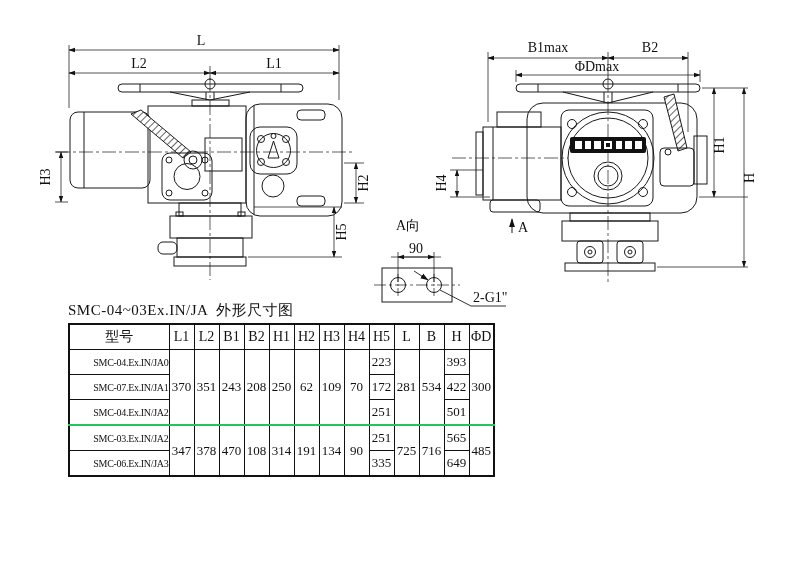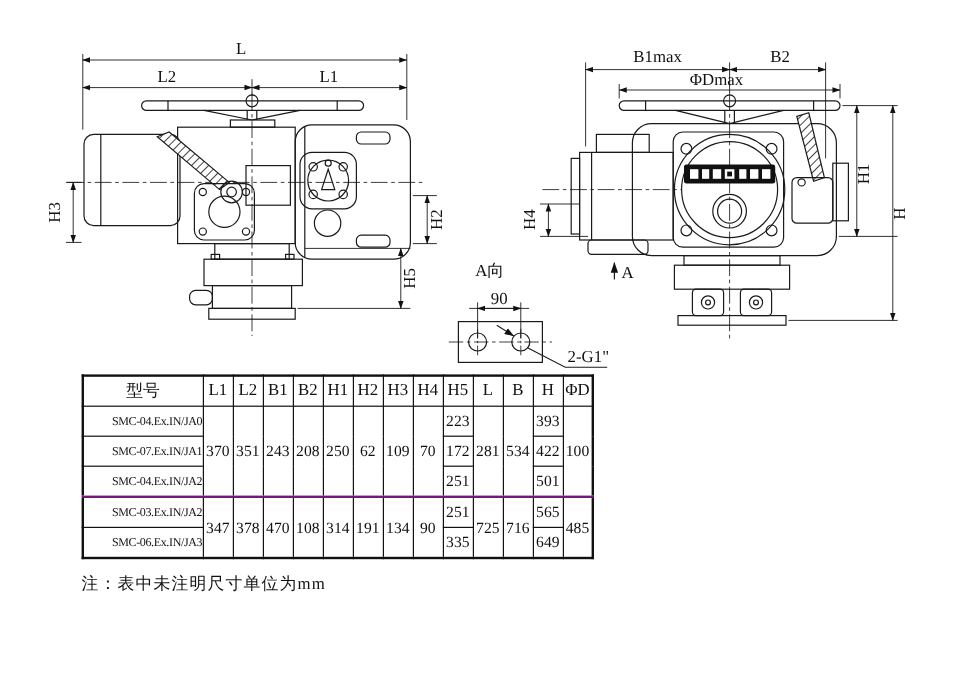--- a/index.html
+++ b/index.html
@@ -2,28 +2,28 @@
 <html><head>
 <meta charset="utf-8">
 <style>
   html,body{margin:0;padding:0;background:#fff;}
   #page{position:relative;width:800px;height:565px;background:#fff;overflow:hidden;
         font-family:"Liberation Serif",serif;color:#111;}
   svg{position:absolute;left:0;top:0;}
   svg text{font-family:"Liberation Serif",serif;fill:#111;}
   .dimtxt{font-size:14px;}
   #title{position:absolute;left:68px;top:301px;font-size:15px;white-space:pre;letter-spacing:.5px;}
-  #dimtable{position:absolute;left:68px;top:312px;border-collapse:collapse;table-layout:fixed;
+  #dimtable{position:absolute;left:68px;top:323px;border-collapse:collapse;table-layout:fixed;
             border:2px solid #111;}
   #dimtable td{border:1px solid #111;text-align:center;vertical-align:middle;padding:0;
                font-size:13px;height:24px;overflow:hidden;}
   #dimtable tr.hdr td{font-size:14px;height:24px;}
   #dimtable td.model{font-size:10px;text-align:right;padding-left:3px;letter-spacing:-0.3px;}
   #dimtable td.hmodel{font-size:15px;}
-  #dimtable tr.grp td{border-top:2px solid #701a75;margin-left:28px;}
+  #dimtable tr.grp td{border-top:2px solid #22c55e;margin-left:28px;}
   #note{position:absolute;left:68px;top:478px;font-size:14px;letter-spacing:1px;}
 </style>
 </head>
 <body>
 
 <div id="page">
 
 <svg width="800" height="318" viewBox="0 0 800 318">
   <defs>
     <marker id="arr" viewBox="0 0 10 10" refX="9.3" refY="5" markerWidth="9" markerHeight="9" orient="auto-start-reverse">
@@ -222,20 +222,21 @@
     <path d="M414,271 L428,280" stroke-width="0.9" marker-end="url(#arr)"></path>
     <path d="M440,290 L471,306 H506" stroke-width="0.9"></path>
     <g stroke="none" fill="#111">
       <text class="dimtxt" x="408" y="230" text-anchor="middle">A向</text>
       <text class="dimtxt" x="416" y="253" text-anchor="middle">90</text>
       <text class="dimtxt" x="473" y="302">2-G1"</text>
     </g>
   </g>
 </svg>
 
+  <div id="title">SMC-04~03Ex.IN/JA  外形尺寸图</div>
 
   <table id="dimtable">
     <colgroup>
       <col style="width:100px">
       <col style="width:25px">
         <col style="width:25px">
         <col style="width:25px">
         <col style="width:25px">
       <col style="width:25px">
         <col style="width:25px">
@@ -271,21 +272,21 @@
       <td rowspan="3">243</td>
       <td rowspan="3">208</td>
       <td rowspan="3">250</td>
       <td rowspan="3">62</td>
       <td rowspan="3">109</td>
       <td rowspan="3">70</td>
       <td>223</td>
       <td rowspan="3">281</td>
       <td rowspan="3">534</td>
       <td>393</td>
-      <td rowspan="3">100</td>
+      <td rowspan="3">300</td>
     </tr>
     <tr>
       <td class="model">SMC-07.Ex.IN/JA1</td>
       <td>172</td>
       <td>422</td>
     </tr>
     <tr>
       <td class="model">SMC-04.Ex.IN/JA2</td>
       <td>251</td>
       <td>501</td>
@@ -307,14 +308,13 @@
       <td rowspan="2">485</td>
     </tr>
     <tr>
       <td class="model">SMC-06.Ex.IN/JA3</td>
       <td>335</td>
       <td>649</td>
     </tr>
   </tbody>
     </table>
 
-  <div id="note">注：表中未注明尺寸单位为mm</div>
 </div>
 
 </body></html>

